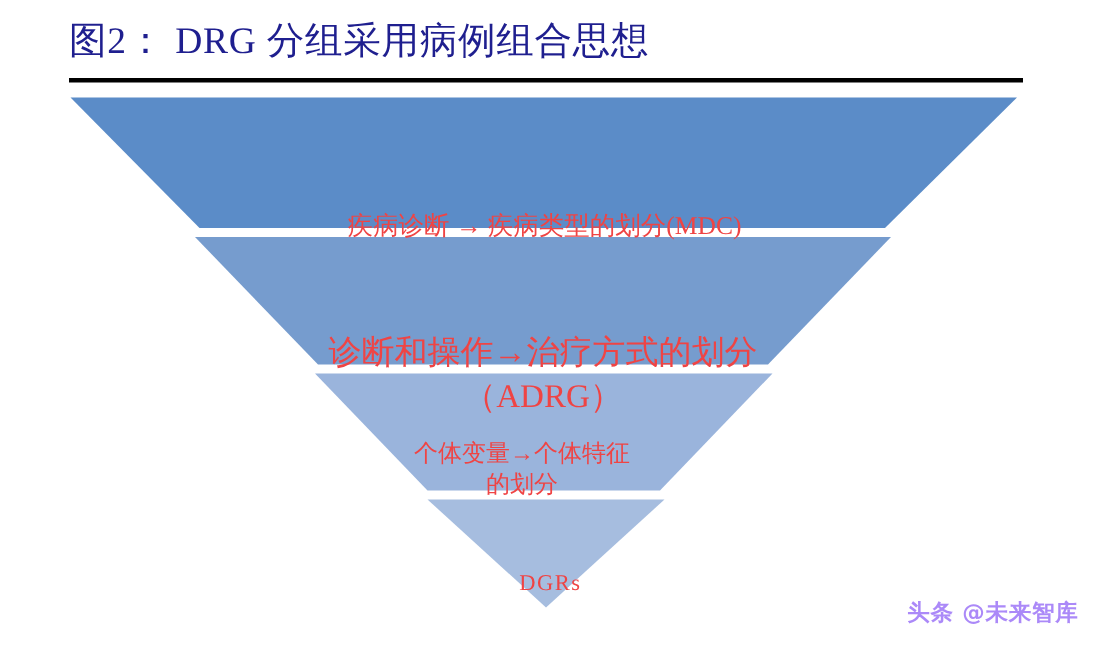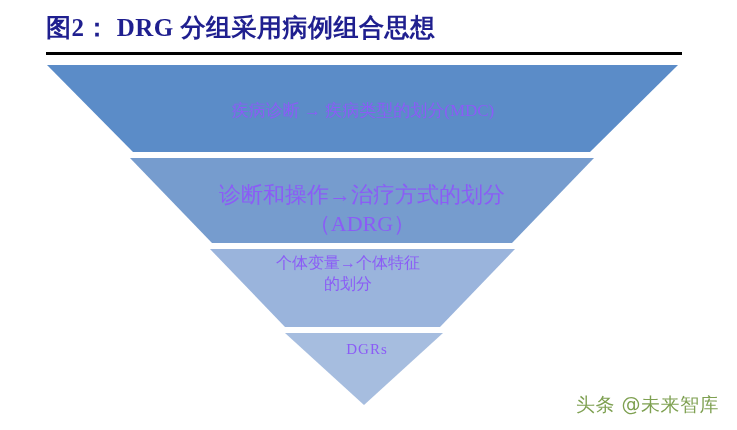--- a/index.html
+++ b/index.html
@@ -28,21 +28,21 @@
     left: 0;
     top: 0;
     width: 737px;
     height: 60px;
   }
   .figure-title {
     position: absolute;
     left: 46px;
     top: 14px;
     font-family: "Liberation Serif", "DejaVu Serif", serif;
-    font-weight: bold;
+    font-weight: normal;
     font-size: 25px;
     letter-spacing: 0.5px;
     color: #1f1f8f;
     white-space: nowrap;
     line-height: 1.1;
   }
   .title-rule {
     position: absolute;
     left: 46px;
     top: 52px;
@@ -58,25 +58,26 @@
     top: 60px;
     width: 737px;
     height: 350px;
   }
   .funnel svg {
     display: block;
   }
   .layer-label {
     position: absolute;
     text-align: center;
-    color: #8b5cf6;
+    color: #ef4444;
     font-family: "Liberation Serif", "DejaVu Serif", serif;
     line-height: 1.32;
     white-space: pre-line;
     pointer-events: none;
+    margin-top: 40px;
   }
   .label-1 {
     left: 133px;
     top: 40px;
     width: 460px;
     font-size: 17px;
   }
   .label-2 {
     left: 182px;
     top: 120px;
@@ -96,23 +97,23 @@
     font-size: 15px;
     letter-spacing: 1px;
   }
 
   
   .watermark {
     position: absolute;
     right: 18px;
     bottom: 12px;
     font-family: "DejaVu Sans", "Liberation Sans", sans-serif;
-    font-size: 19px;
-    font-weight: normal;
-    color: #4d7c0f;
+    font-size: 15px;
+    font-weight: bold;
+    color: #8b5cf6;
     opacity: 0.72;
     white-space: nowrap;
     letter-spacing: 0.5px;
   }
 </style>
 </head>
 <body>
 
 <div id="figure-root">
 

